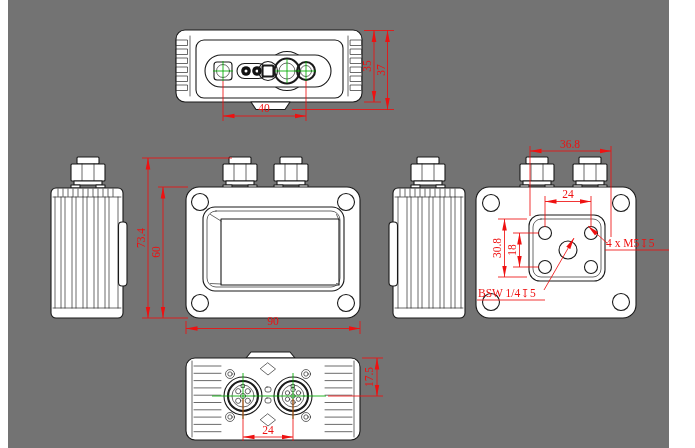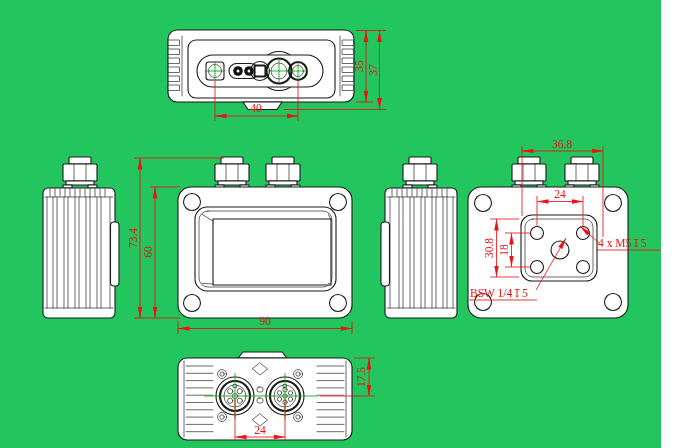--- a/index.html
+++ b/index.html
@@ -1,16 +1,16 @@
 <!DOCTYPE html>
 <html><head>
 <meta charset="utf-8">
 <style>
   html,body{margin:0;padding:0;background:#ffffff;}
-  .stage{width:661px;height:448px;position:relative;background:#22c55e;overflow:hidden;}
+  .stage{width:661px;height:448px;position:relative;background:#737373;overflow:hidden;margin-left:8px;}
   svg{display:block;}
   .ol  {stroke:#1a1a1a;fill:none;stroke-width:1.1;stroke-linejoin:round;stroke-linecap:round;}
   .olb {stroke:#1a1a1a;fill:none;stroke-width:2.1;stroke-linejoin:round;}
   .ol2 {stroke:#1a1a1a;fill:none;stroke-width:0.65;stroke-linejoin:round;stroke-linecap:round;}
   .fw  {fill:#ffffff;}
   .fk  {fill:#111111;stroke:none;}
   .dim {stroke:#ee1111;fill:none;stroke-width:0.85;}
   .cl  {stroke:#00aa00;fill:none;stroke-width:0.85;}
   .dimt{fill:#ee1111;font-family:"Liberation Serif","DejaVu Serif","DejaVu Sans",serif;font-size:11.5px;}
   .mid {text-anchor:middle;}

